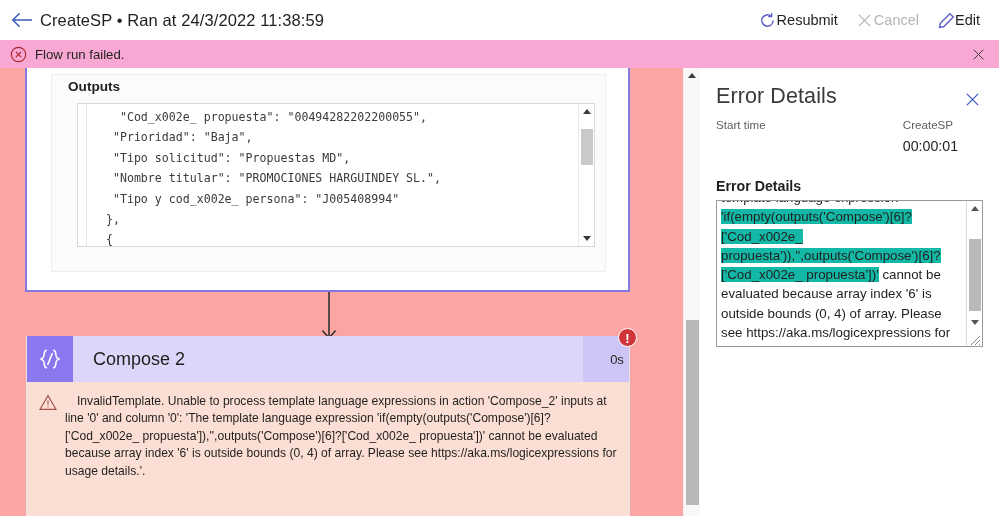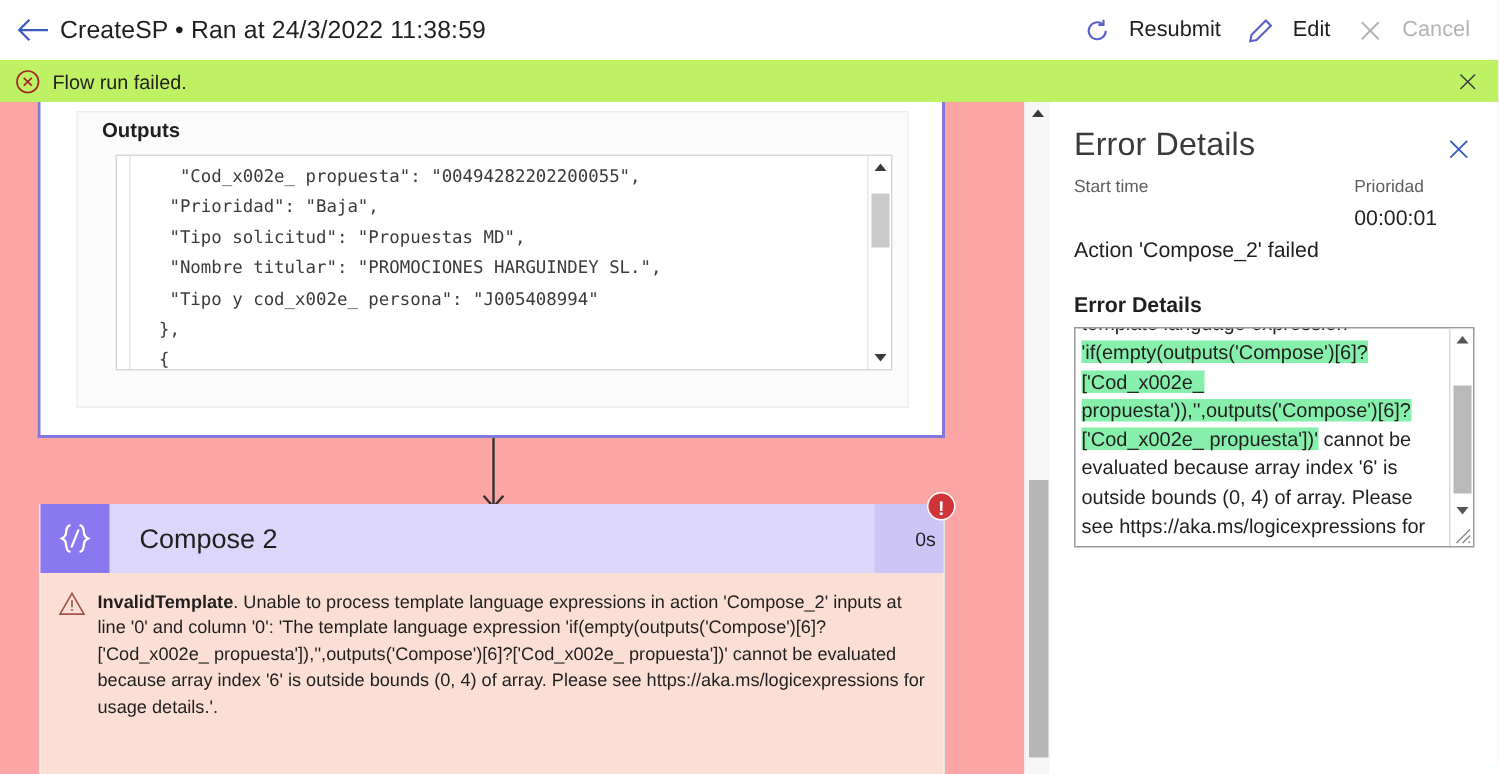--- a/index.html
+++ b/index.html
@@ -37,35 +37,35 @@
     white-space: nowrap;
     margin-left: -4px;
   }
   .topbar-actions {
     margin-left: auto;
     display: flex; align-items: center;
     height: 40px;
     padding-right: 10px;
   }
   .cmd {
-    display: flex; align-items: center; gap: 12px;
+    display: flex; align-items: center; gap: 0;
     padding: 0 9px; height: 36px;
     font-size: 14.5px;
     color: #201f1e;
     cursor: pointer;
     white-space: nowrap;
   }
   .cmd.disabled { color: #b6b4b2; cursor: default; }
   .cmd .ci { display: flex; align-items: center; justify-content: center; width: 18px; height: 18px; }
 
   
   .banner {
     position: absolute; left: 0; top: 40px;
     width: 999px; height: 28px;
-    background: #bef264;
+    background: #f9a8d4;
     display: flex; align-items: center;
     padding: 0 10px 0 8px;
   }
   .banner-icon { width: 20px; height: 20px; display: flex; align-items: center; justify-content: center; }
   .banner-text {
     font-size: 13.2px; color: #201f1e;
     margin-left: 7px;
   }
   .banner-close {
     margin-left: auto;
@@ -208,21 +208,21 @@
     gap: 8px;
     height: 153px;
   }
   .warn-ico { flex: 0 0 18px; padding-top: 1px; }
   .err-msg {
     font-size: 12.1px;
     line-height: 17.4px;
     color: #201f1e;
     word-break: break-word;
   }
-  .err-msg b { font-weight: 700; }
+  .err-msg b { font-weight: 400; margin-left: 12px; }
 
   
   .canvas-sb {
     position: absolute; left: 683px; top: 68px;
     width: 17px; height: 448px;
     background: #f7f7f7;
     border-left: 1px solid #f0f0f0;
   }
   .canvas-sb .sb-thumb { background: #b7b7b7; left: 2px; width: 13px; }
 
@@ -282,21 +282,21 @@
     overflow: hidden;
   }
   .ta-text {
     position: absolute; left: 4px; top: -13px;
     width: 232px;
     font-size: 13.3px;
     line-height: 19.3px;
     color: #201f1e;
     word-break: break-word;
   }
-  .hl { background: #86efac; margin-top: 45px; }
+  .hl { background: #14b8a6; margin-top: 45px; }
   .ta-sb {
     position: absolute; right: 0; top: 0;
     width: 16px; height: 100%;
     background: #ffffff;
     border-left: 1px solid #dadada;
   }
   .ta-grip {
     position: absolute; right: 1px; bottom: 1px;
     width: 13px; height: 13px;
   }
@@ -320,36 +320,36 @@
       <div class="cmd">
         <span class="ci">
           <svg width="17" height="17" viewBox="0 0 18 18">
             <path d="M15 9a6 6 0 1 1-2.1-4.55" fill="none" stroke="#5b5fc7" stroke-width="1.5"></path>
             <path d="M13.4 1.3v3.6h-3.6" fill="none" stroke="#5b5fc7" stroke-width="1.5"></path>
           </svg>
         </span>
         <span>Resubmit</span>
       </div>
 
+      <div class="cmd disabled">
+        <span class="ci">
+          <svg width="15" height="15" viewBox="0 0 16 16">
+            <path d="M2 2l12 12M14 2L2 14" fill="none" stroke="#b6b4b2" stroke-width="1.4"></path>
+          </svg>
+        </span>
+        <span>Cancel</span>
+      </div>
+
       <div class="cmd">
         <span class="ci">
           <svg width="17" height="17" viewBox="0 0 18 18">
             <path d="M12.6 1.8l3.6 3.6L6 15.6 1.6 16.4 2.4 12z" fill="none" stroke="#5b5fc7" stroke-width="1.5"></path>
           </svg>
         </span>
         <span>Edit</span>
-      </div>
-
-      <div class="cmd disabled">
-        <span class="ci">
-          <svg width="15" height="15" viewBox="0 0 16 16">
-            <path d="M2 2l12 12M14 2L2 14" fill="none" stroke="#b6b4b2" stroke-width="1.4"></path>
-          </svg>
-        </span>
-        <span>Cancel</span>
       </div>
 
     </div>
   </div>
 
   <div class="banner">
     <span class="banner-icon">
       <svg width="17" height="17" viewBox="0 0 18 18">
         <circle cx="9" cy="9" r="7.6" fill="none" stroke="#a4262c" stroke-width="1.2"></circle>
         <path d="M6.2 6.2l5.6 5.6M11.8 6.2l-5.6 5.6" fill="none" stroke="#a4262c" stroke-width="1.2"></path>
@@ -442,26 +442,25 @@
           <path d="M2 2l12 12M14 2L2 14" fill="none" stroke="#3b5bbd" stroke-width="1.35"></path>
         </svg>
       </div>
     </div>
 
     <div class="meta-row">
       <div class="meta-col-a">
         <div class="meta-label">Start time</div>
       </div>
       <div class="meta-col-b">
-        <div class="meta-label">Prioridad</div>
+        <div class="meta-label">CreateSP</div>
         <div class="meta-value">00:00:01</div>
       </div>
     </div>
 
-    <div class="err-value">Action 'Compose_2' failed</div>
 
     <div class="err-details-head">Error Details</div>
 
     <div class="ta-wrap">
       <div class="ta-text"><span class="clip">template language expression</span> <span class="hl">'if(empty(outputs('Compose')[6]?['Cod_x002e_ propuesta')),'',outputs('Compose')[6]?['Cod_x002e_ propuesta'])'</span><span> cannot be evaluated because array index '6' is outside bounds (0, 4) of array. Please see https://aka.ms/logicexpressions for usage details.'.</span></div>
 
       <div class="ta-sb">
         <div class="sb-arrow up">
             <i class="tri-up" style="border-bottom-color:#555"></i>
           </div>

